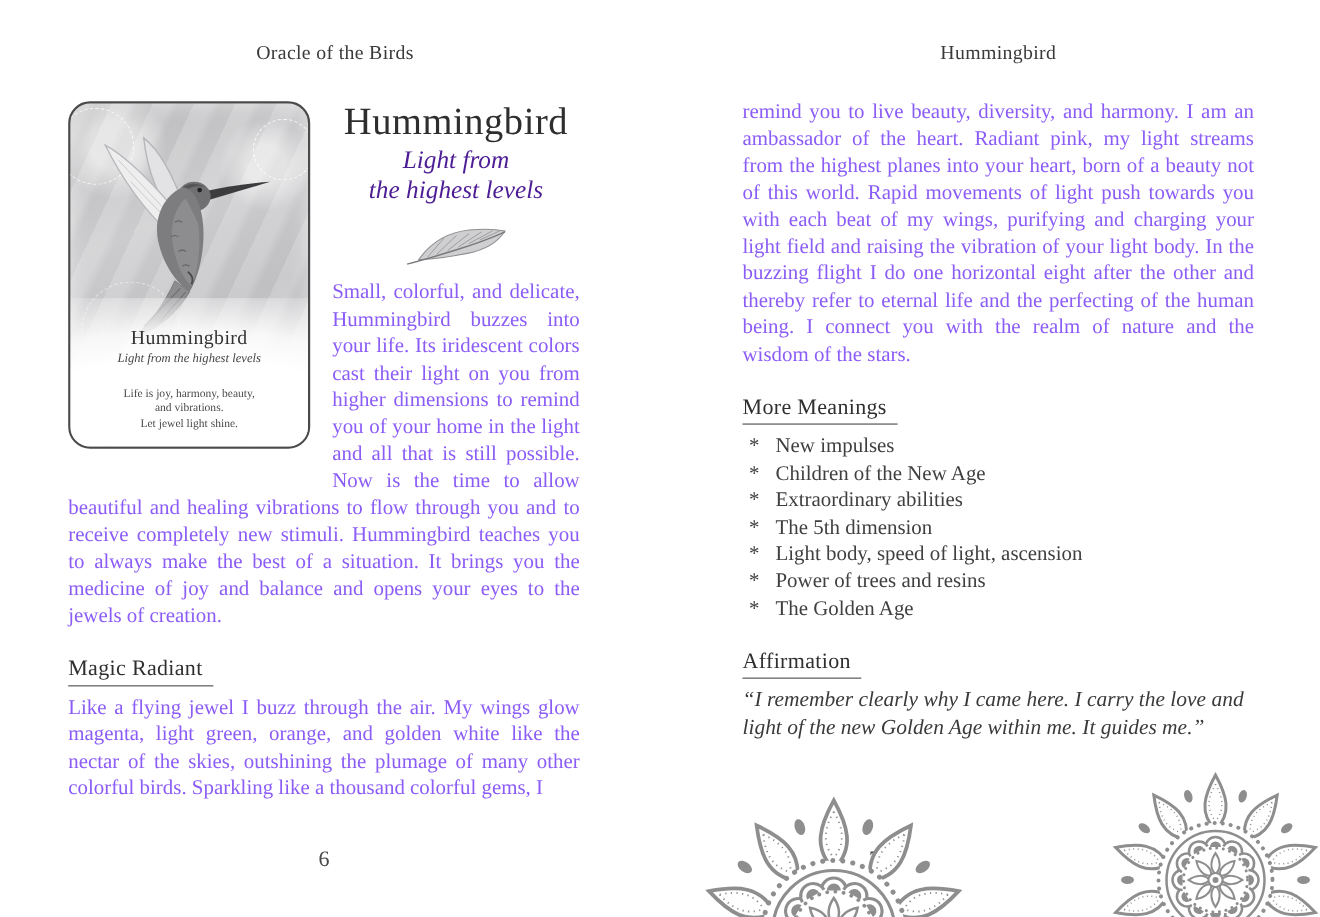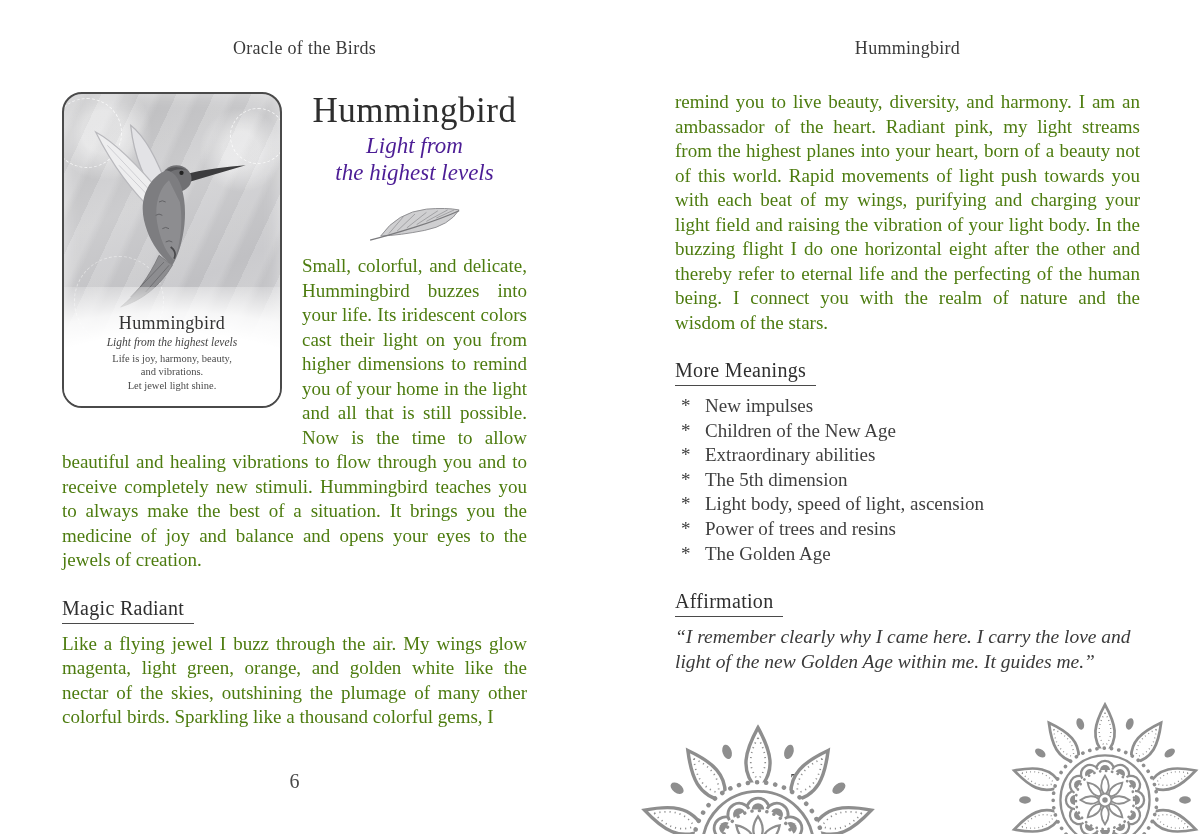--- a/index.html
+++ b/index.html
@@ -54,21 +54,21 @@
   .bird-svg { position:absolute; left:8px; top:28px; width:204px; height:200px; }
   .card-text {
     position:absolute; left:0; right:0; bottom:0;
     padding:26px 10px 14px;
     text-align:center;
     background:radial-gradient(ellipse 150% 120% at 50% 105%, #ffffff 55%, rgba(255,255,255,.85) 70%, rgba(255,255,255,0) 100%);
     color:#3d3d3d;
   }
   .card-title { font-size:18px; letter-spacing:.4px; color:#333; }
   .card-subtitle { font-size:11.5px; font-style:italic; margin-top:2px; color:#444; }
-  .card-caption { font-size:10.5px; line-height:13.5px; margin-top:4px; color:#4a4a4a; }
+  .card-caption { font-size:10.5px; line-height:13.5px; margin-top:20px; color:#4a4a4a; }
 
   
   .entry-title {
     font-size:35px; line-height:38px; font-weight:normal;
     text-align:center; color:#2e2e2e; letter-spacing:.5px;
   }
   .entry-subtitle {
     font-style:italic; font-size:23px; line-height:27px;
     text-align:center; color:#4c1d95; margin-top:2px;
   }
@@ -81,21 +81,21 @@
   }
   .section-head.centered { text-align:center; margin:2px 0 8px; }
   .section-head span {
     display:inline-block; border-bottom:1.5px solid #4a4a4a; padding-bottom:2px;
   }
   .section-head.flush { margin:22px 0 8px; }
   .section-head.flush span { padding-right:10px; }
 
   .body-text {
     font-size:19px; line-height:24.5px;
-    text-align:justify; color:#4d7c0f;
+    text-align:justify; color:#8b5cf6;
   }
   .body-text.clear { clear:both; }
 
   
   .meanings-list { list-style:none; margin:4px 0 0; }
   .meanings-list li { display:flex; font-size:19px; line-height:24.6px; color:#3f3f3f; }
   .meanings-list .bullet { width:30px; padding-left:6px; flex:none; }
 
   .affirmation-text {
     font-style:italic; font-size:19.5px; line-height:24.5px;

